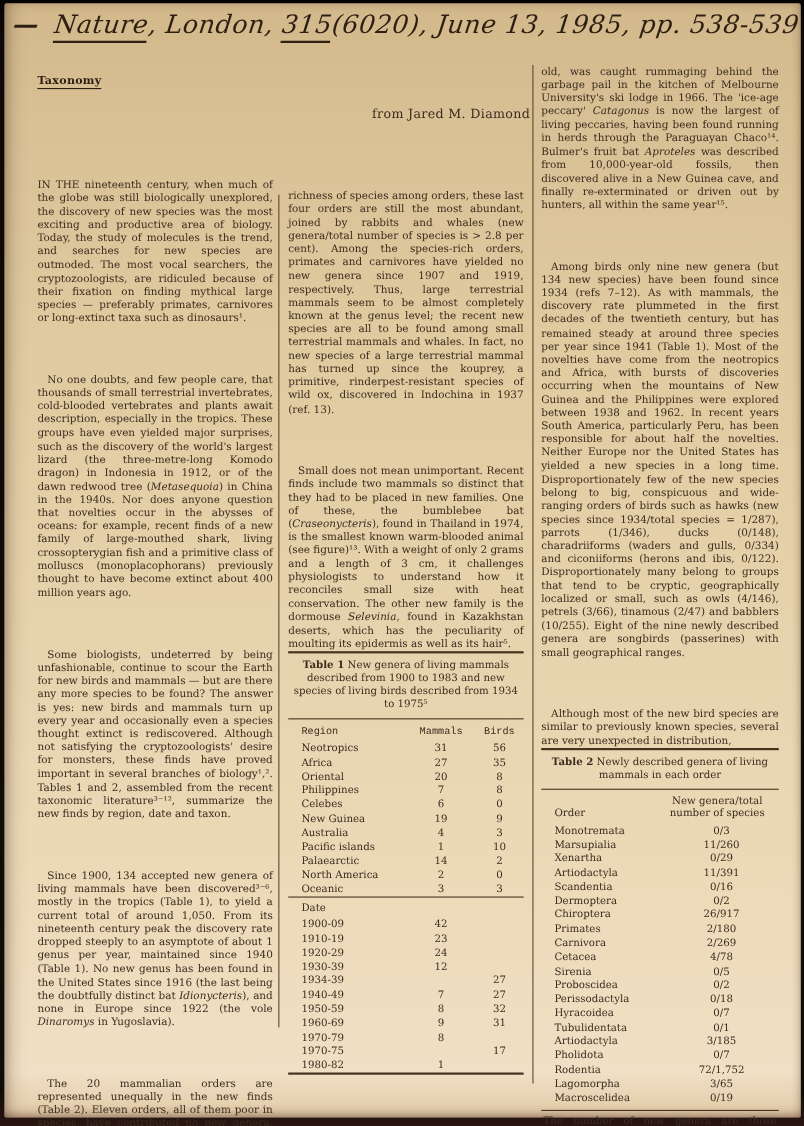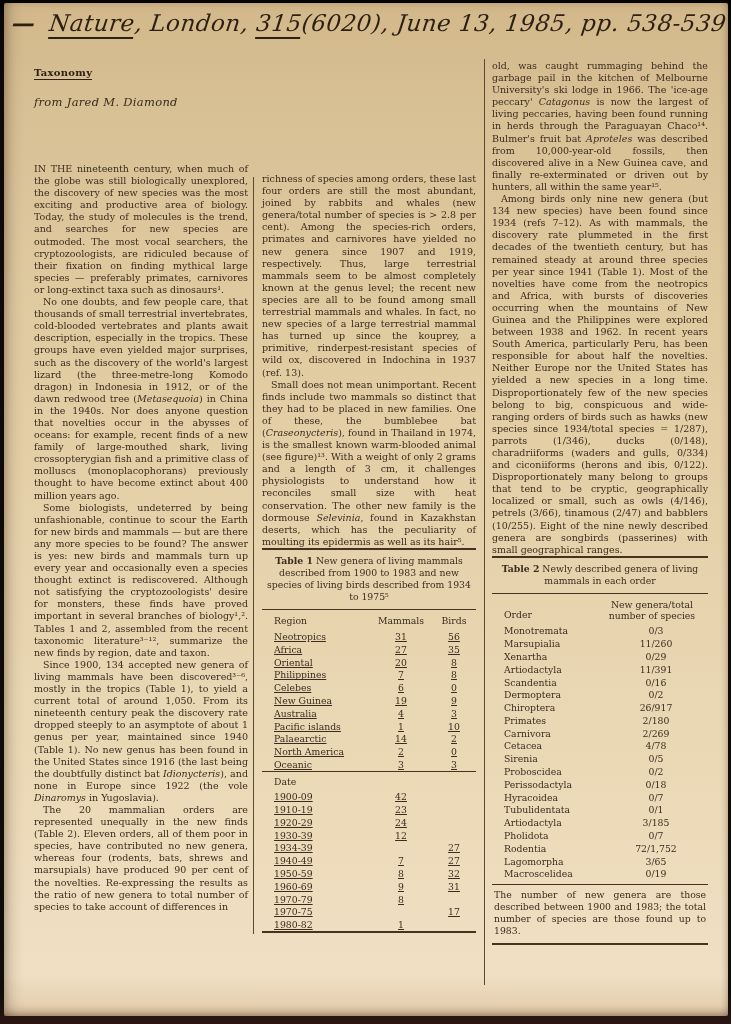--- a/index.html
+++ b/index.html
@@ -31,42 +31,42 @@
   .runhead .section{
     font-family:"Liberation Sans",sans-serif;font-weight:bold;
     font-size:13.5px;letter-spacing:-.5px;color:#33241733;
     color:#3a2a1b;transform:scaleX(.8) scaleY(1.05);white-space:nowrap;
   }
   .runhead .jinfo{font-size:7.5px;letter-spacing:.4px;white-space:nowrap;color:#553f2a;}
   
   .headline{position:absolute;left:30px;top:58px;width:448px;}
   .kicker{font-size:10px;font-weight:bold;color:#2e2114;border-bottom:1.6px solid #2e2114;display:inline-block;padding-bottom:1px;letter-spacing:.3px;}
   .title{font-size:33px;line-height:1.17;color:#2c2015;margin-top:5px;word-spacing:5px;letter-spacing:.3px;}
-  .byline{font-style:italic;font-size:11.5px;color:#3a2a1c;margin-top:15px;letter-spacing:.3px;}
+  .byline{font-size:11.5px;color:#3a2a1c;margin-top:15px;letter-spacing:.3px;text-align:right;}
   
   .col{position:absolute;font-size:9.5px;line-height:12.1px;text-align:justify;color:#3c2c1f;}
   .col p{margin:0;}
-  .col p + p{text-indent:9px;}
+  .col p + p{text-indent:9px;margin-top:44px;}
   #col1{left:30px;top:160px;width:214px;}
   #col2{left:258px;top:170px;width:214px;}
   #col3{left:488px;top:57px;width:216px;}
   .vrule{position:absolute;width:1px;background:#5d4832;}
   #vrule1{left:249px;top:174px;height:757px;}
   #vrule2{left:480px;top:56px;height:926px;}
   
   .data-table{border-top:2px solid #46321f;border-bottom:2px solid #46321f;margin-top:0;font-size:9.3px;line-height:11.6px;}
   .tcaption{text-align:center;padding:5px 3px 6px;border-bottom:1px solid #46321f;line-height:12px;}
   .tcaption b{font-weight:bold;}
   .thead{display:grid;padding:5px 0 4px;color:#3c2c1f;}
-  .t1grid{grid-template-columns:1fr 62px 44px;}
+  .t1grid{grid-template-columns:1fr 62px 44px;font-family:Liberation Mono, monospace;}
   .t2grid{grid-template-columns:1fr 104px;}
   .thead .hcell{padding-left:12px;}
   .thead .hnum{padding-left:0;text-align:center;}
   .rows .trow{display:grid;}
-  .t1rows .trow{grid-template-columns:1fr 62px 44px;text-decoration:underline;}
+  .t1rows .trow{grid-template-columns:1fr 62px 44px;}
   .t2rows .trow{grid-template-columns:1fr 104px;}
   .rows .tcell{padding:.6px 0;}
   .rows .tcell:first-child{padding-left:12px;text-align:left;}
   .rows .tcell:not(:first-child){text-align:center;}
   .datebar{border-top:1px solid #46321f;padding:4px 0 3px 12px;}
   .tfoot{border-top:1px solid #46321f;margin-top:4px;padding:4px 2px 6px;text-align:justify;line-height:12px;}
   .t2head{align-items:end;padding-right:4px;}
   .t2head .hright{text-align:center;line-height:11px;padding-left:0;}
   i{font-style:italic;}
 </style>
@@ -223,20 +223,21 @@
               <div class="tcell"></div>
             </div>
           </div>
       </div>
     </div>
 
     <div class="col" id="col3">
       <div>
           <p>old, was caught rummaging behind the garbage pail in the kitchen of Melbourne University's ski lodge in 1966. The 'ice-age peccary' <i>Catagonus</i> is now the largest of living peccaries, having been found running in herds through the Paraguayan Chaco¹⁴. Bulmer's fruit bat <i>Aproteles</i> was described from 10,000-year-old fossils, then discovered alive in a New Guinea cave, and finally re-exterminated or driven out by hunters, all within the same year¹⁵.</p>
           <p>Among birds only nine new genera (but 134 new species) have been found since 1934 (refs 7–12). As with mammals, the discovery rate plummeted in the first decades of the twentieth century, but has remained steady at around three species per year since 1941 (Table 1). Most of the novelties have come from the neotropics and Africa, with bursts of discoveries occurring when the mountains of New Guinea and the Philippines were explored between 1938 and 1962. In recent years South America, particularly Peru, has been responsible for about half the novelties. Neither Europe nor the United States has yielded a new species in a long time. Disproportionately few of the new species belong to big, conspicuous and wide-ranging orders of birds such as hawks (new species since 1934/total species = 1/287), parrots (1/346), ducks (0/148), charadriiforms (waders and gulls, 0/334) and ciconiiforms (herons and ibis, 0/122). Disproportionately many belong to groups that tend to be cryptic, geographically localized or small, such as owls (4/146), petrels (3/66), tinamous (2/47) and babblers (10/255). Eight of the nine newly described genera are songbirds (passerines) with small geographical ranges.</p>
+          <p>Although most of the new bird species are similar to previously known species, several are very unexpected in distribution,</p>
         </div>
 
       <div class="data-table">
         <div class="tcaption"><b>Table 2</b><span> Newly described genera of living mammals in each order</span></div>
         <div class="thead t2grid t2head">
           <span class="hcell">Order</span>
           <span class="hcell hright">New genera/total number of species</span>
         </div>
         <div class="rows t2rows">
             <div class="trow">

